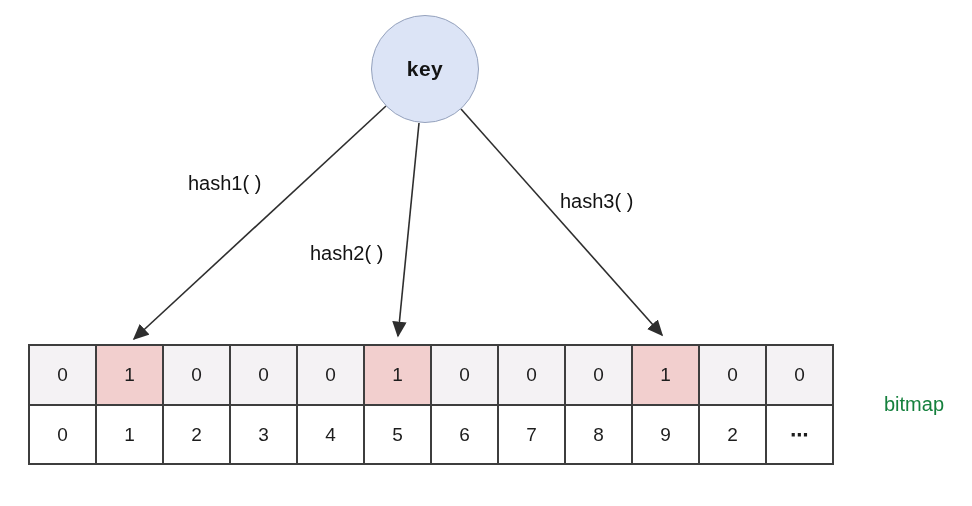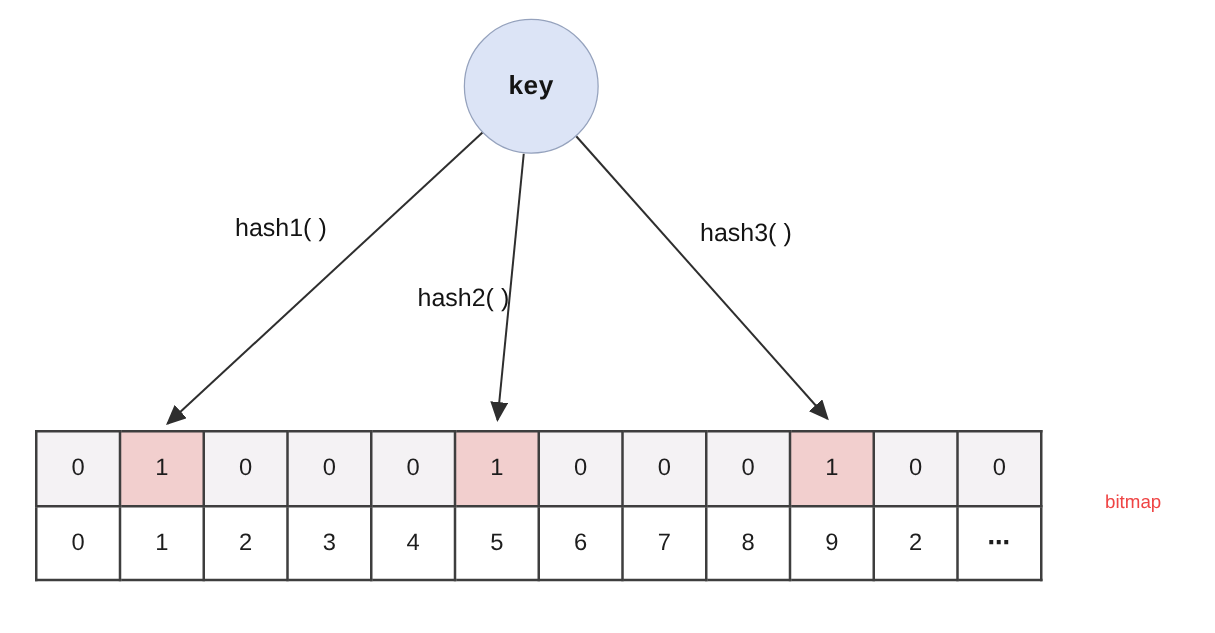--- a/index.html
+++ b/index.html
@@ -21,25 +21,25 @@
     background: #dce4f6; border: 1.5px solid #95a2bd;
     display: flex; align-items: center; justify-content: center;
   }
   .key-node .key-text {
     font-size: 21px; font-weight: bold; color: #141414; letter-spacing: 0.5px;
   }
   .hash-label {
     position: absolute; font-size: 20px; color: #131313; white-space: nowrap;
   }
   .hash1 { left: 188px; top: 172px; }
-  .hash2 { left: 310px; top: 228px; margin-left: 24px; }
-  .hash3 { left: 560px; top: 176px; text-align: center; }
+  .hash2 { left: 310px; top: 242px; }
+  .hash3 { left: 560px; top: 190px; text-align: center; }
   .bitmap-label {
     position: absolute; left: 884px; top: 393px;
-    font-size: 15px; color: #ef4444;
+    font-size: 20px; color: #15803d;
   }
   table.bitmap {
     position: absolute; left: 28px; top: 344px;
     border-collapse: collapse; table-layout: fixed;
   }
   table.bitmap td {
     width: 67px; text-align: center; vertical-align: middle;
     border: 2px solid #3e3e3e; font-size: 19px; color: #1d1d1d;
     padding: 0;
   }

